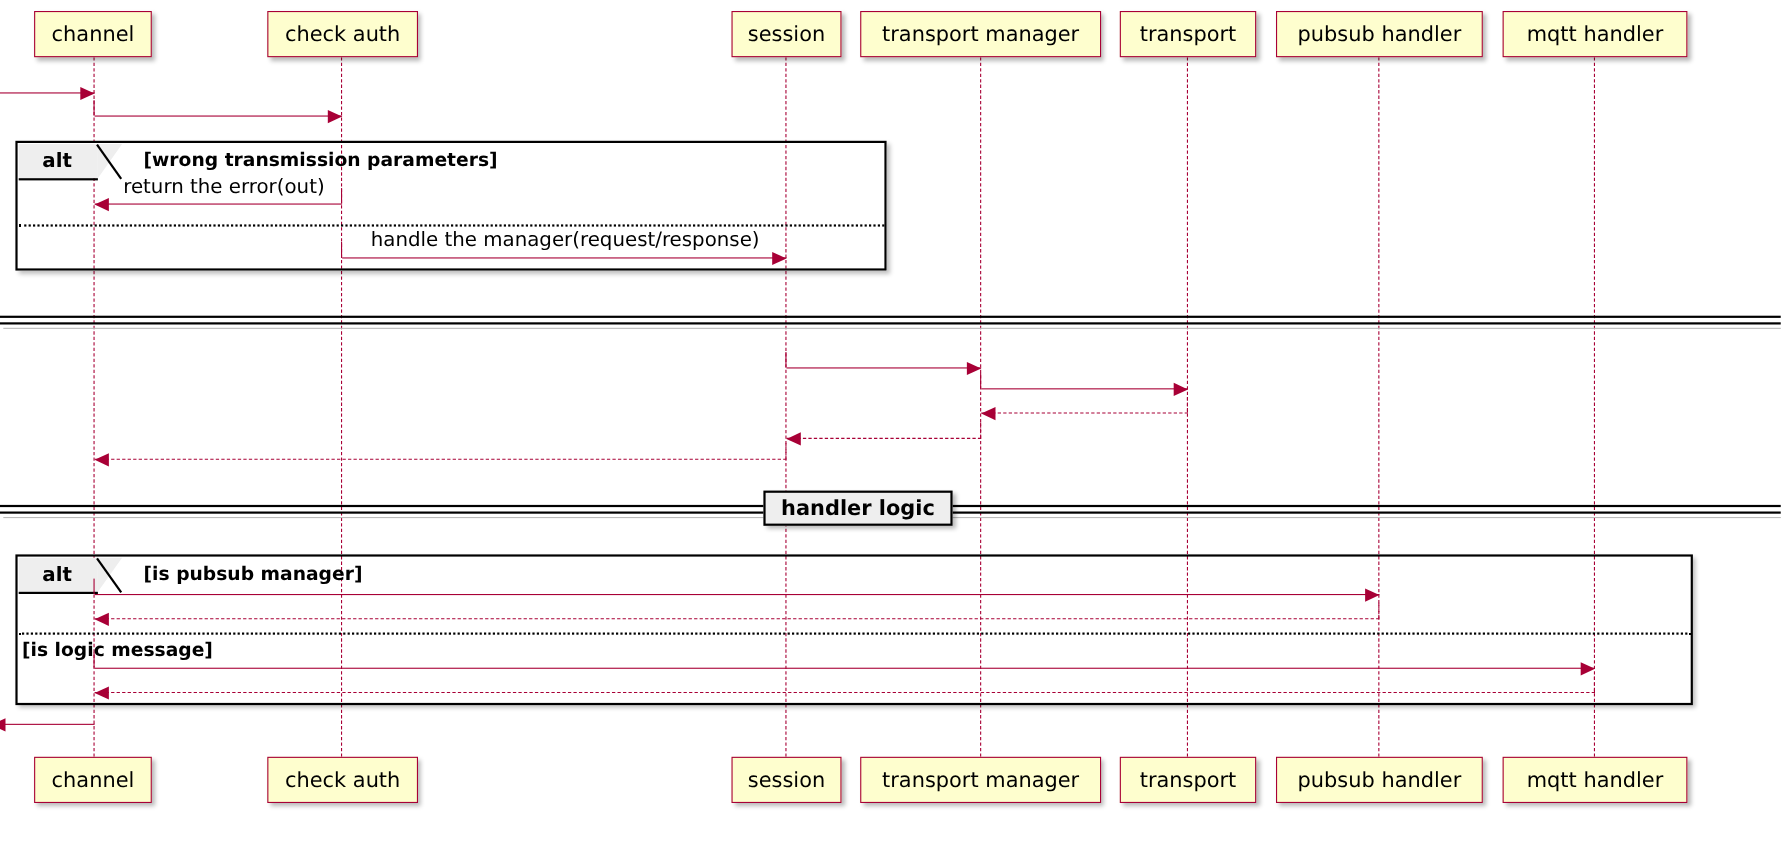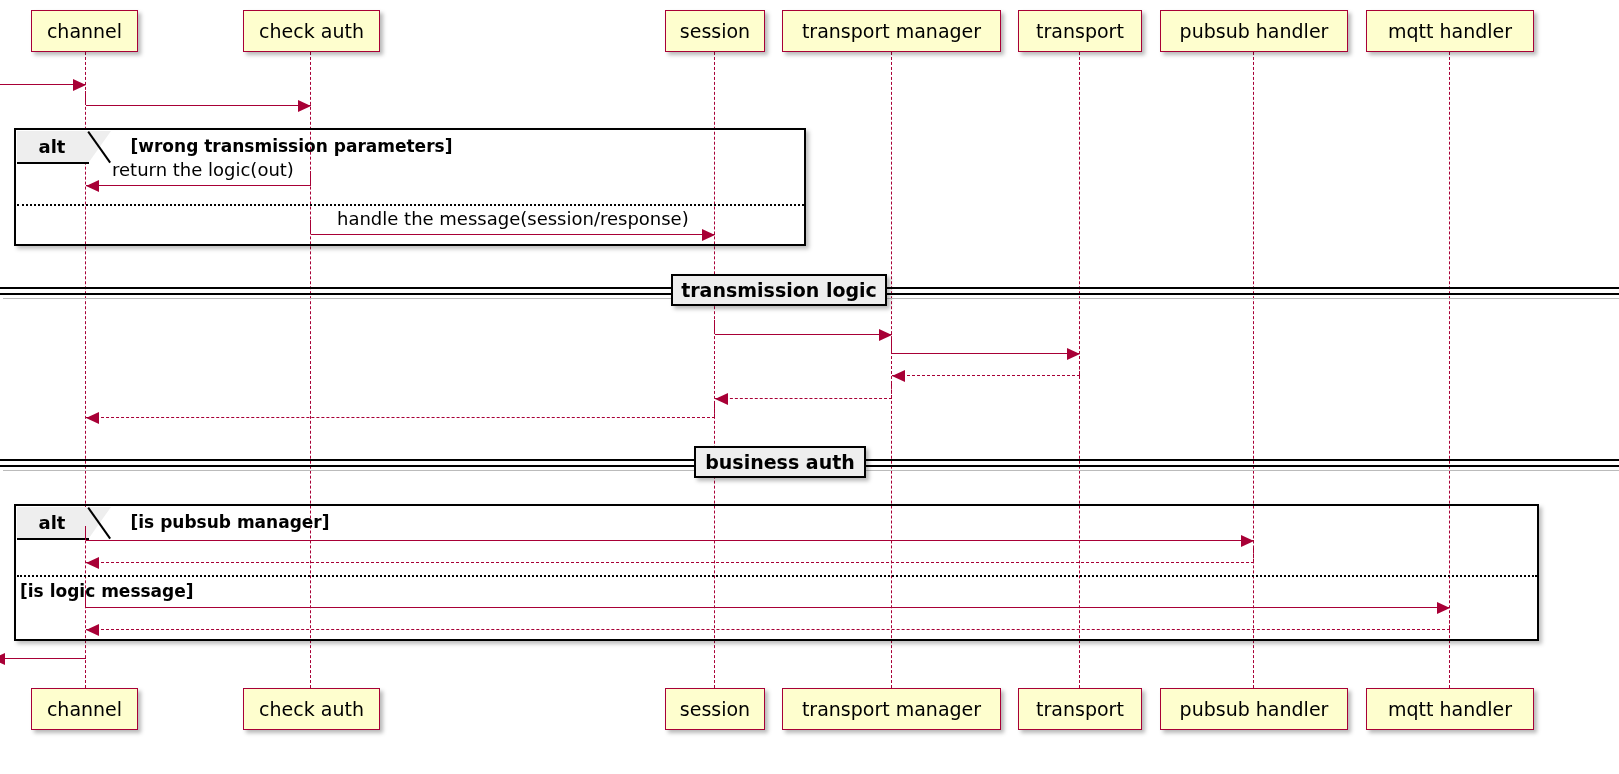--- a/index.html
+++ b/index.html
@@ -132,25 +132,24 @@
     <div class="lifeline" style="left: 85.25px; top: 52px; height: 636px;"></div>
     <div class="lifeline" style="left: 310.25px; top: 52px; height: 636px;"></div>
     <div class="lifeline" style="left: 714.25px; top: 52px; height: 636px;"></div>
     <div class="lifeline" style="left: 891.25px; top: 52px; height: 636px;"></div>
     <div class="lifeline" style="left: 1079.25px; top: 52px; height: 636px;"></div>
     <div class="lifeline" style="left: 1253.25px; top: 52px; height: 636px;"></div>
     <div class="lifeline" style="left: 1449.25px; top: 52px; height: 636px;"></div>
     <div class="div-line" style="left: 0px; top: 287px; width: 1619px;"></div>
     <div class="div-line" style="left: 0px; top: 293px; width: 1619px;"></div>
     <div class="div-shadowline" style="left: 3px; top: 298px; width: 1619px;"></div>
-    <div class="div-box" style="left: 671px; top: 274px; width: 216px; height: 32px;">transmission logic</div>
     <div class="div-line" style="left: 0px; top: 459px; width: 1619px;"></div>
     <div class="div-line" style="left: 0px; top: 465px; width: 1619px;"></div>
     <div class="div-shadowline" style="left: 3px; top: 470px; width: 1619px;"></div>
-    <div class="div-box" style="left: 694px; top: 446px; width: 172px; height: 32px;">business auth</div>
+    <div class="div-box" style="left: 694px; top: 446px; width: 172px; height: 32px;">handler logic</div>
     <div class="frame" style="left: 14px; top: 128px; width: 792px; height: 118px;"></div>
     <div class="frame-tag" style="left: 16.5px; top: 130.5px; width: 72px; height: 31px; border-right: none; border-bottom: none;">alt</div>
     <div class="frame-tag-cut" style="left: 88.5px; top: 130.5px;"></div>
     <div style="position: absolute; left: 16.5px; top: 161.5px; width: 72px; height: 0px; border-top: 2px solid rgb(0, 0, 0);"></div>
     <div class="frame-tag-cutline" style="left: 88.5px; top: 130.5px; width: 38.0132px; transform: rotate(54.6375deg);"></div>
     <div class="frame-cond" style="left: 130.5px; top: 138px;">[wrong transmission parameters]</div>
     <div class="frame-divider" style="left: 16.5px; top: 204px; width: 787px;"></div>
     <div class="frame" style="left: 14px; top: 504px; width: 1525px; height: 137px;"></div>
     <div class="frame-tag" style="left: 16.5px; top: 506.5px; width: 72px; height: 31px; border-right: none; border-bottom: none;">alt</div>
     <div class="frame-tag-cut" style="left: 88.5px; top: 506.5px;"></div>
@@ -174,25 +173,25 @@
     <div class="participant" style="left: 1160px; top: 688px; width: 188px; height: 42px;">pubsub handler</div>
     <div class="participant" style="left: 1366px; top: 688px; width: 168px; height: 42px;">mqtt handler</div>
     <div class="msgline solid" style="left: -8px; top: 84px; width: 94px;"></div>
     <div class="arrowhead right" style="left: 73px; top: 78.5px;"></div>
     <div class="stub" style="left: 85.2px; top: 91px; height: 14px;"></div>
     <div class="msgline solid" style="left: 86px; top: 105px; width: 225px;"></div>
     <div class="arrowhead right" style="left: 298px; top: 99.5px;"></div>
     <div class="stub" style="left: 310.2px; top: 171px; height: 14px;"></div>
     <div class="msgline solid" style="left: 86px; top: 185px; width: 225px;"></div>
     <div class="arrowhead left" style="left: 86px; top: 179.5px;"></div>
-    <div class="msglabel" style="left: 112px; top: 161px;">return the logic(out)</div>
+    <div class="msglabel" style="left: 112px; top: 161px;">return the error(out)</div>
     <div class="stub" style="left: 310.2px; top: 220px; height: 14px;"></div>
     <div class="msgline solid" style="left: 311px; top: 234px; width: 404px;"></div>
     <div class="arrowhead right" style="left: 702px; top: 228.5px;"></div>
-    <div class="msglabel" style="left: 337px; top: 210px;">handle the message(session/response)</div>
+    <div class="msglabel" style="left: 337px; top: 210px;">handle the manager(request/response)</div>
     <div class="stub" style="left: 714.2px; top: 320px; height: 14px;"></div>
     <div class="msgline solid" style="left: 715px; top: 334px; width: 177px;"></div>
     <div class="arrowhead right" style="left: 879px; top: 328.5px;"></div>
     <div class="stub" style="left: 891.2px; top: 339px; height: 14px;"></div>
     <div class="msgline solid" style="left: 892px; top: 353px; width: 188px;"></div>
     <div class="arrowhead right" style="left: 1067px; top: 347.5px;"></div>
     <div class="stub dotted" style="left: 1079.2px; top: 361px; height: 14px;"></div>
     <div class="msgline dotted" style="left: 892px; top: 375px; width: 188px;"></div>
     <div class="arrowhead left" style="left: 892px; top: 369.5px;"></div>
     <div class="stub dotted" style="left: 891.2px; top: 384px; height: 14px;"></div>

